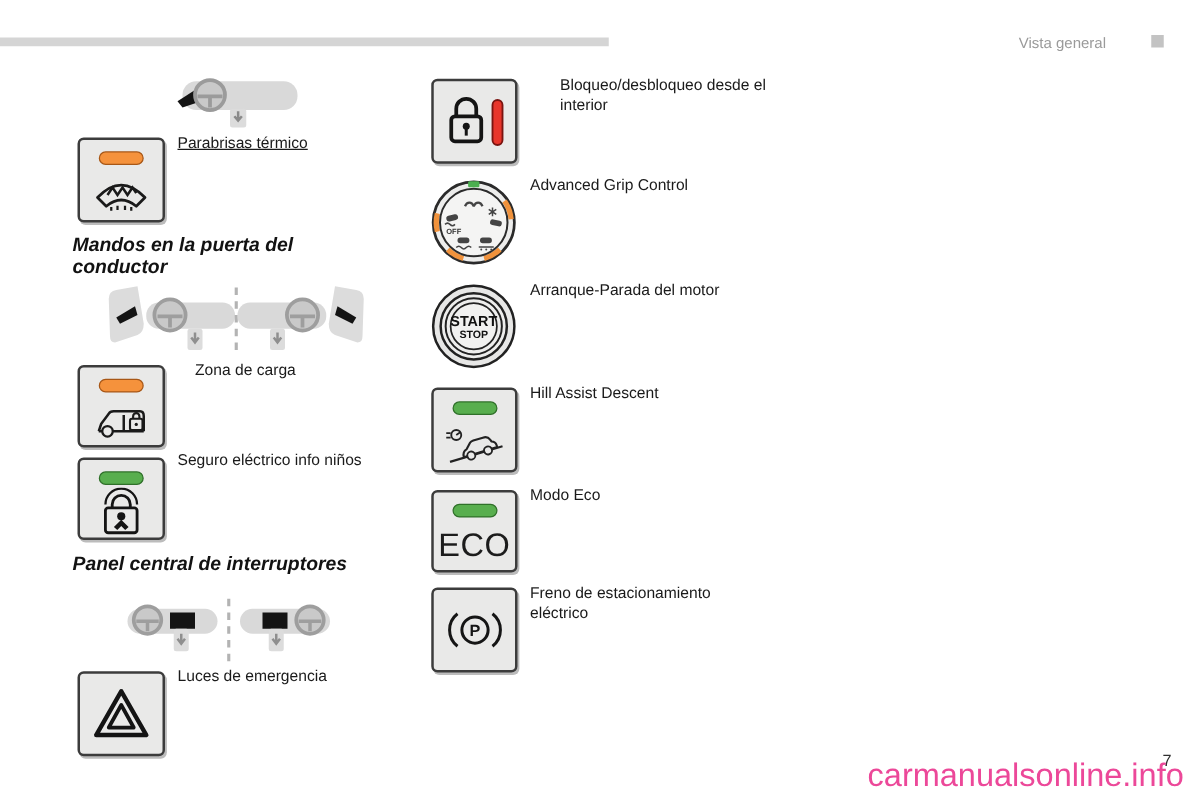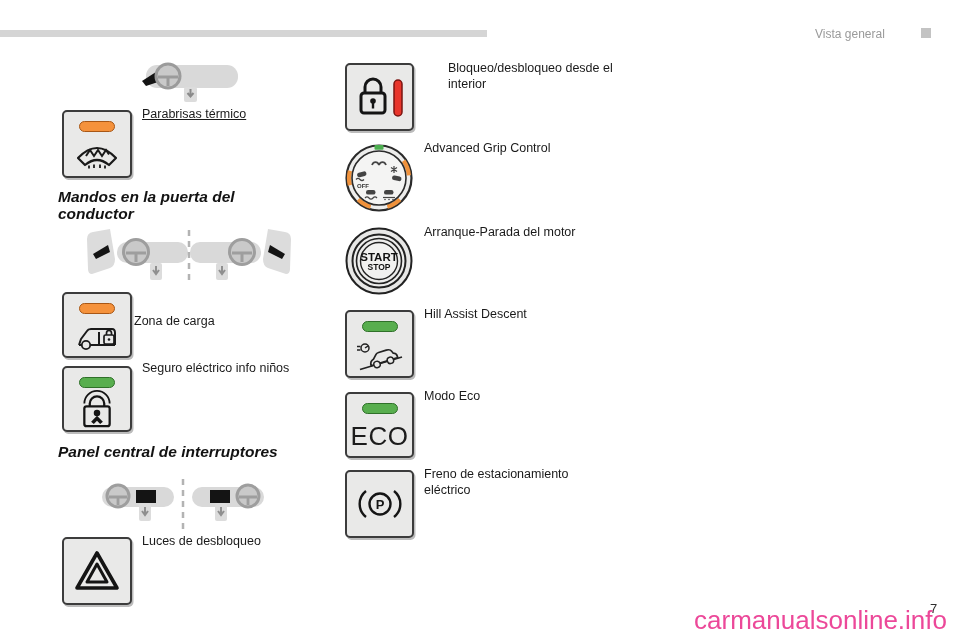--- a/index.html
+++ b/index.html
@@ -82,21 +82,21 @@
         <path d="M5 26 L7 20 L13 12 Q14 10 17 10 L38 10 Q41 10 41 14 L41 26" fill="none" stroke="#1a1a1a" stroke-width="2" stroke-linejoin="round"></path>
         <path d="M5 26 h36" stroke="#1a1a1a" stroke-width="2"></path>
         <circle cx="12" cy="26" r="4.2" fill="#e9e9e8" stroke="#1a1a1a" stroke-width="1.8"></circle>
         <line x1="25" y1="13" x2="25" y2="25" stroke="#1a1a1a" stroke-width="2"></line>
         <rect x="30" y="16" width="10" height="9" rx="1.5" fill="#e9e9e8" stroke="#1a1a1a" stroke-width="1.7"></rect>
         <path d="M32.5 16 v-2 a2.5 2.5 0 0 1 5 0 v2" fill="none" stroke="#1a1a1a" stroke-width="1.7"></path>
         <circle cx="35" cy="20.5" r="1.3" fill="#1a1a1a"></circle>
       </svg>
     </div>
   </div>
-  <div class="lbl" style="left:134px;top:288px;margin-top:25px;">Zona de carga</div>
+  <div class="lbl" style="left:156px;top:288px;">Zona de carga</div>
 
   <div class="btn" style="left:62px;top:366px;height:66px;">
     <div class="pill green"></div>
     <div class="icon-area">
       <svg width="40" height="38" viewBox="0 0 40 42">
         <path d="M6 15 a14 14 0 0 1 28 0" fill="none" stroke="#141414" stroke-width="2"></path>
         <path d="M12 18 v-3 a8 8 0 0 1 16 0 v3" fill="none" stroke="#141414" stroke-width="2.5"></path>
         <rect x="6" y="18" width="28" height="22" rx="2.5" fill="none" stroke="#141414" stroke-width="2.5"></rect>
         <circle cx="20" cy="25.5" r="3.6" fill="#141414"></circle>
         <path d="M13.5 35 L20 28.5 L26.5 35 L23.5 37.5 L20 34 L16.5 37.5 Z" fill="#141414"></path>
@@ -124,21 +124,21 @@
   </svg>
 
   <div class="btn" style="left:62px;top:537px;height:68px;">
     <div class="icon-area">
       <svg width="46" height="44" viewBox="0 0 46 44">
         <path d="M23 4 L43 39 L3 39 Z" fill="none" stroke="#141414" stroke-width="3.6" stroke-linejoin="round"></path>
         <path d="M23 15 L33 33 L13 33 Z" fill="none" stroke="#141414" stroke-width="3" stroke-linejoin="round"></path>
       </svg>
     </div>
   </div>
-  <div class="lbl" style="left:142px;top:533px;">Luces de desbloqueo</div>
+  <div class="lbl" style="left:142px;top:533px;">Luces de emergencia</div>
 
   <div class="btn" style="left:345px;top:63px;width:69px;height:68px;">
     <div class="icon-area">
       <svg width="58" height="52" viewBox="0 0 58 52">
         <path d="M14 22 v-6 a8 8 0 0 1 16 0 v6" fill="none" stroke="#141414" stroke-width="3"></path>
         <rect x="10" y="22" width="24" height="20" rx="3" fill="none" stroke="#141414" stroke-width="3"></rect>
         <circle cx="22" cy="30" r="2.8" fill="#141414"></circle>
         <rect x="20.8" y="31" width="2.4" height="6.5" fill="#141414"></rect>
         <rect x="43" y="9" width="8" height="36" rx="4" fill="#e8352b" stroke="#7a1410" stroke-width="1.5"></rect>
       </svg>

